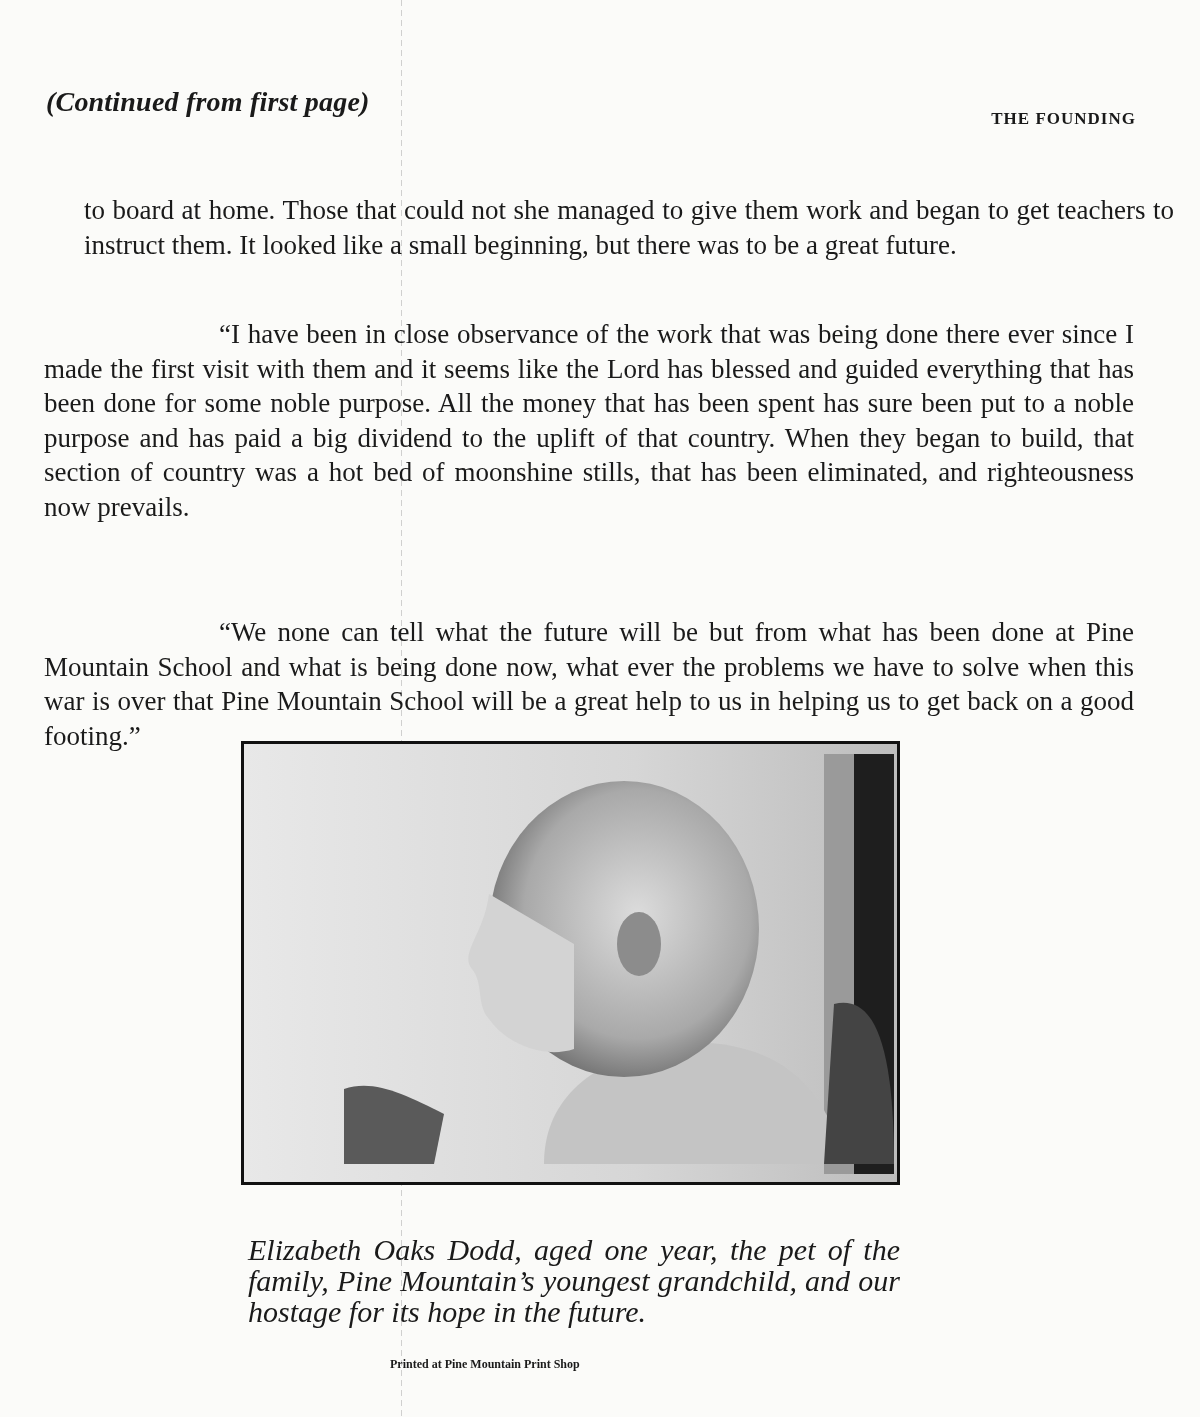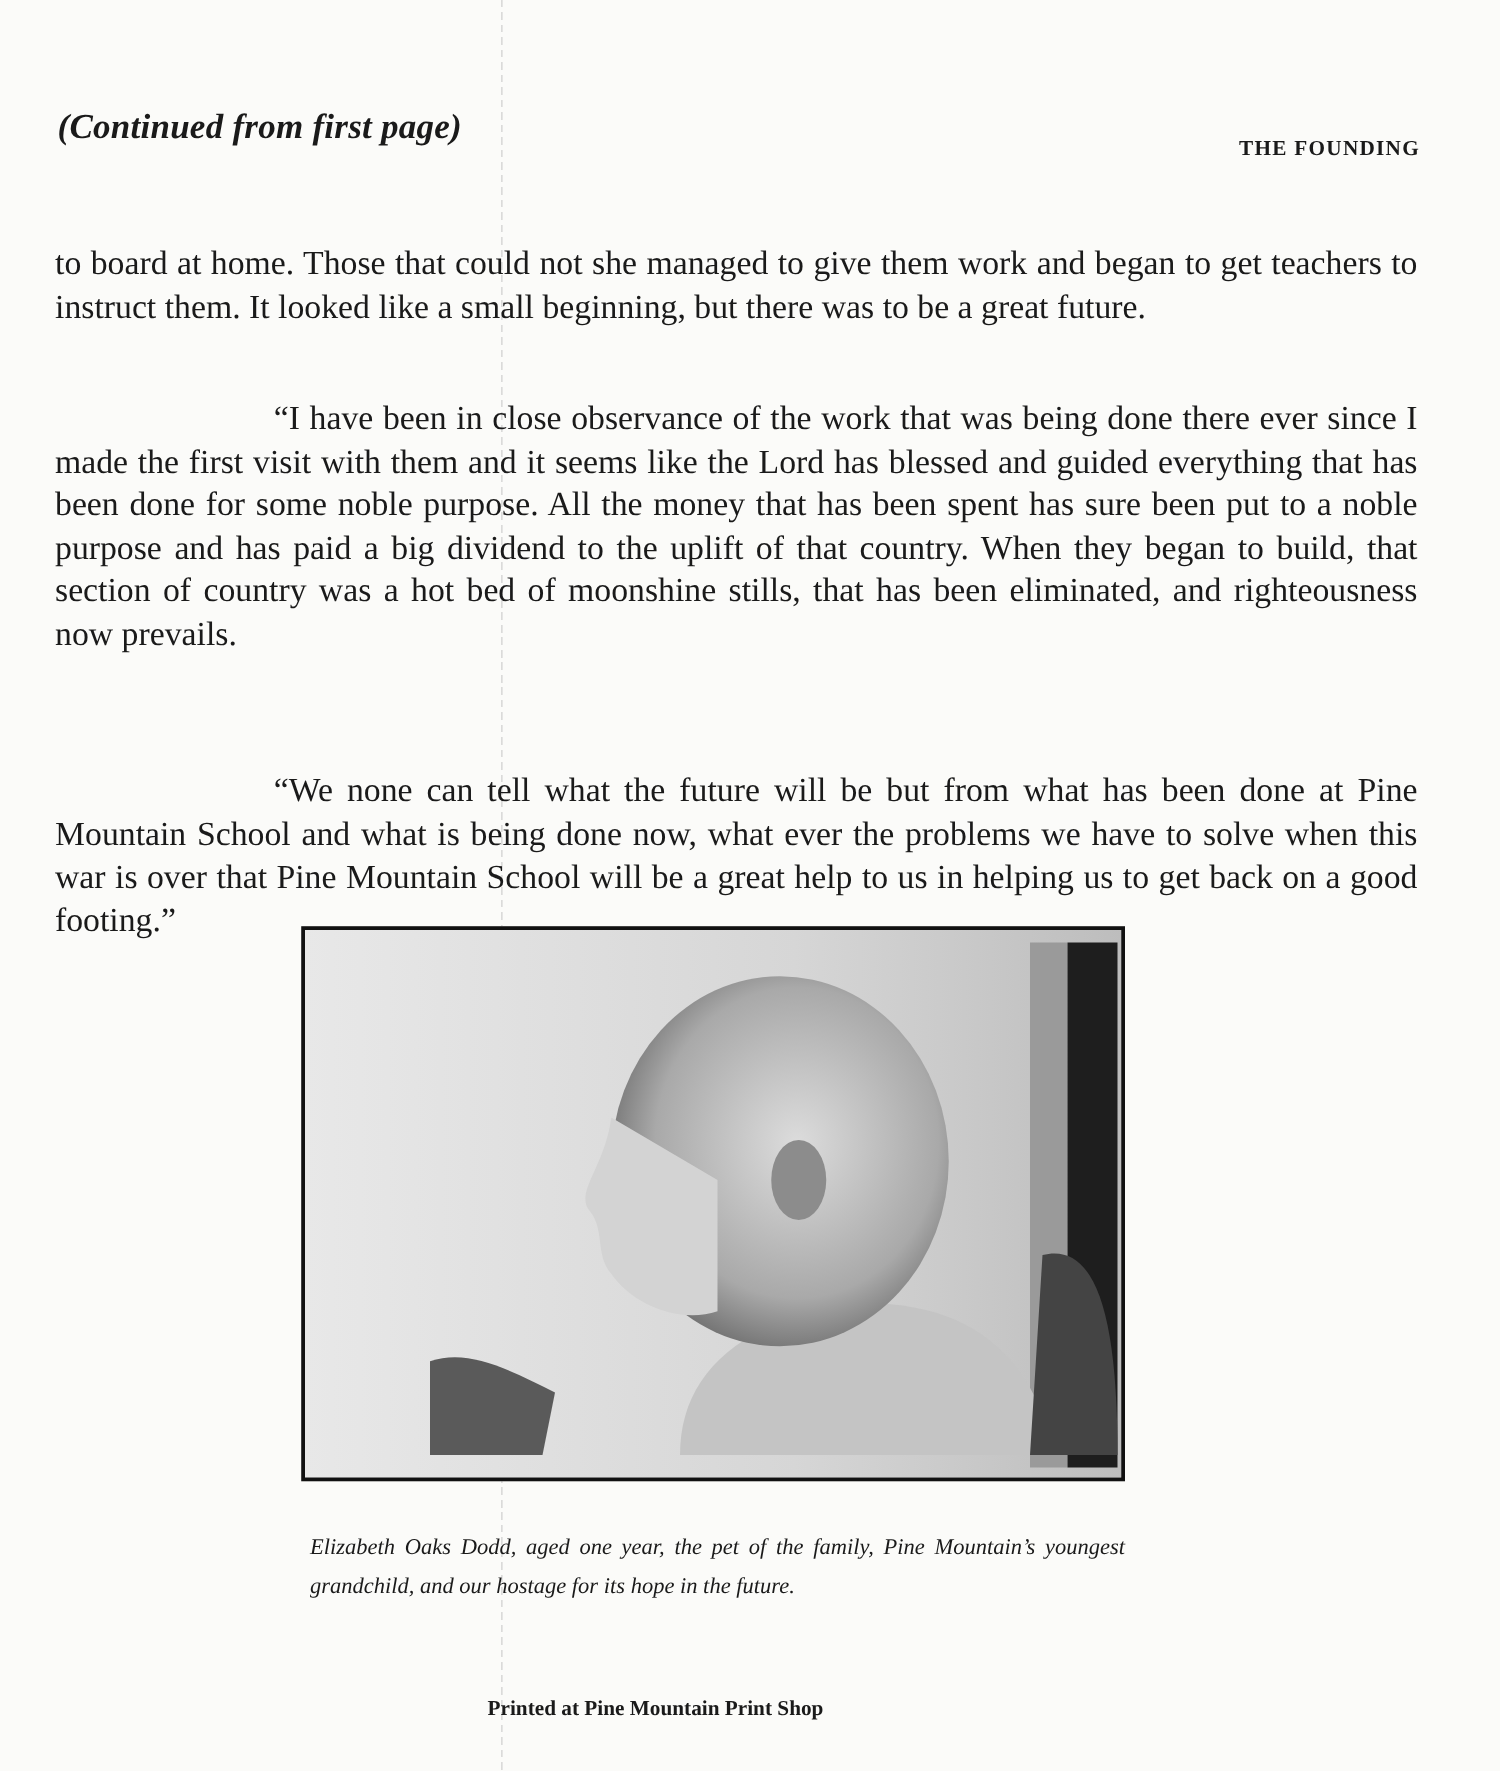--- a/index.html
+++ b/index.html
@@ -5,29 +5,29 @@
   html, body { margin: 0; padding: 0; }
   body {
     width: 1200px; height: 1417px; background: #fbfbf9; position: relative; overflow: hidden;
     font-family: "Liberation Serif", "DejaVu Serif", serif; color: #1a1a1a;
   }
   .fold { position: absolute; left: 401px; top: 0; width: 1px; height: 1417px;
     background: repeating-linear-gradient(to bottom, #bdbdbd 0 6px, transparent 6px 10px); opacity: .7; }
   .header-left { position: absolute; left: 46px; top: 86px; font-style: italic; font-weight: bold; font-size: 28px; letter-spacing: .2px; }
   .header-right { position: absolute; right: 64px; top: 109px; font-weight: bold; font-size: 17px; letter-spacing: 1px; }
   .body-text { position: absolute; left: 44px; width: 1090px; font-size: 27px; line-height: 34.5px; text-align: justify; }
-  .p1 { top: 166px; }
+  .p1 { top: 166px; margin-left: 40px; }
   .p2 { top: 290px; text-indent: 175px; font-family: Liberation Serif, serif; }
   .p3 { top: 588px; text-indent: 175px; }
   .photo {
     position: absolute; left: 241px; top: 741px; width: 653px; height: 438px;
     border: 3px solid #111; background: #cfcfcf; overflow: hidden;
   }
-  .caption { position: absolute; left: 248px; top: 1204px; width: 652px; font-style: italic; font-size: 18px; line-height: 31px; text-align: justify; }
-  .footer { position: absolute; left: 390px; top: 1357px; font-size: 17px; font-weight: bold; }
+  .caption { position: absolute; left: 248px; top: 1204px; width: 652px; font-style: italic; font-size: 30px; line-height: 31px; text-align: justify; }
+  .footer { position: absolute; left: 390px; top: 1357px; font-size: 12px; font-weight: bold; }
 </style>
 </head>
 <body>
 
 <div class="fold"></div>
 
 <div class="header-left">(Continued from first page)</div>
 <div class="header-right">THE FOUNDING</div>
 
 <p class="body-text p1">to board at home. Those that could not she managed to give them work and began to get teachers to instruct them. It looked like a small beginning, but there was to be a great future.</p>

